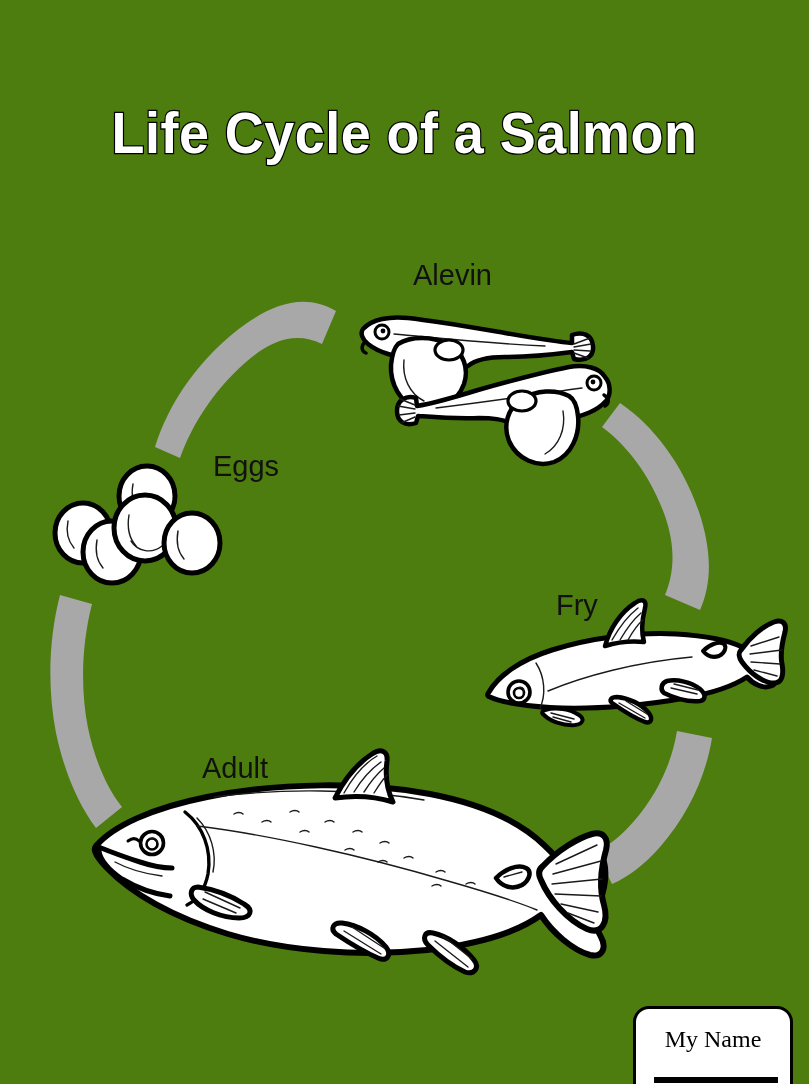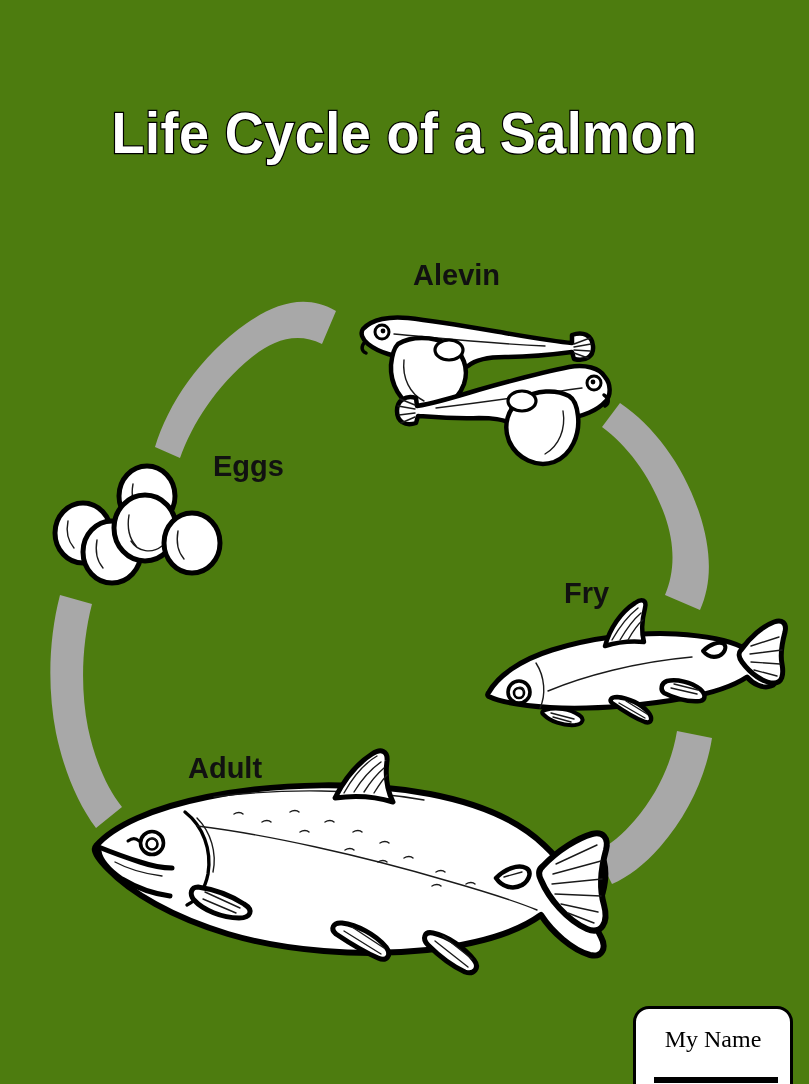--- a/index.html
+++ b/index.html
@@ -36,29 +36,29 @@
     transform: scaleX(0.93);
     transform-origin: center;
     white-space: nowrap;
     user-select: none;
   }
   
   .stage-label {
     position: absolute;
     font-family: "Liberation Sans", sans-serif;
     font-size: 29px;
-    font-weight: 700;
+    font-weight: 400;
     color: #111111;
     white-space: nowrap;
     line-height: 1;
   }
   #label-alevin { left: 413px; top: 261px; }
   #label-eggs   { left: 213px; top: 452px; }
-  #label-fry    { left: 556px; top: 579px; margin-left: 8px; }
-  #label-adult  { left: 188px; top: 754px; }
+  #label-fry    { left: 556px; top: 591px; }
+  #label-adult  { left: 202px; top: 754px; }
 
   
   #art {
     position: absolute;
     left: 0;
     top: 0;
     width: 809px;
     height: 1084px;
   }
   .ink {

